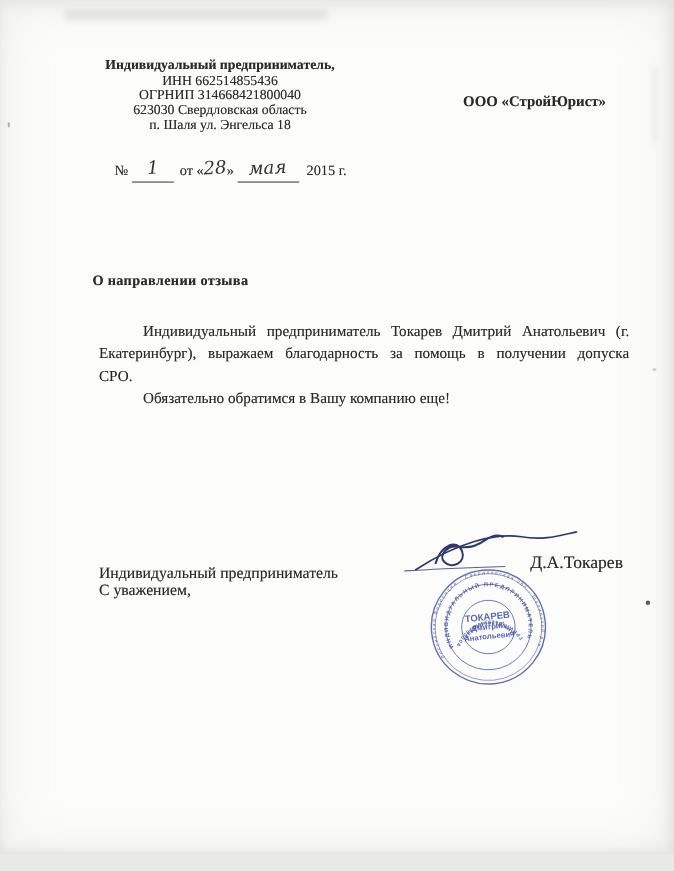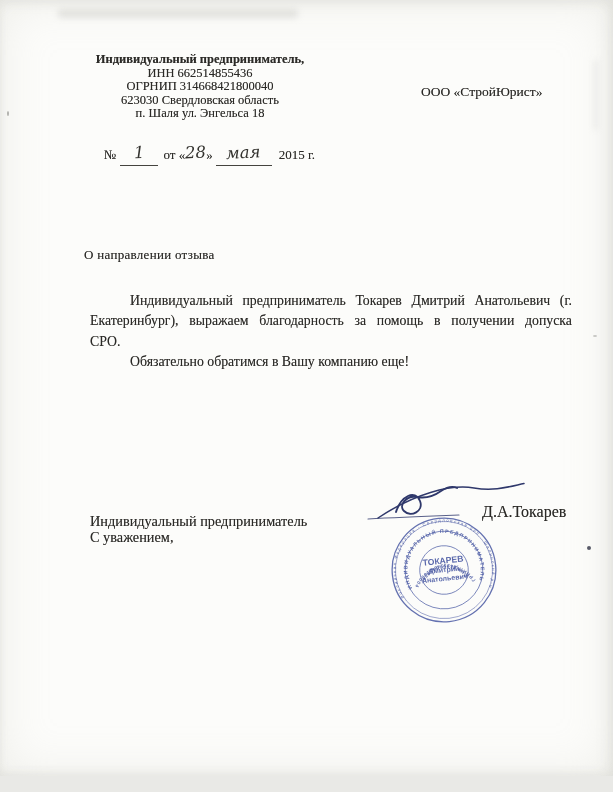--- a/index.html
+++ b/index.html
@@ -12,32 +12,32 @@
                inset 0 -5px 9px rgba(205,205,200,.16);
     font-family:"Liberation Serif","DejaVu Serif",serif;
     color:#2b2a27;
   }
   .t{position:absolute;white-space:nowrap;text-shadow:0 0 .5px rgba(70,68,64,.55);}
   
   .sender{left:88px;top:53px;width:224px;text-align:center;
           font-size:12.5px;line-height:13.5px;white-space:normal;}
   .sender .ln{display:block;}
   .bold{font-weight:bold;}
-  .recipient{left:421px;top:84px;font-size:13.5px;}
+  .recipient{left:421px;top:84px;font-size:13.5px;font-weight:bold;}
   
   .ref-line{left:104px;top:146px;font-size:13px;}
   .blank{display:inline-block;text-align:center;border-bottom:1px solid #45443f;
          height:19px;vertical-align:baseline;}
   .blank.b1{width:38px;margin:0 5px 0 4px;}
   .blank.b2{width:56px;margin:0 7px 0 3px;}
   .hand{font-family:"DejaVu Serif",serif;font-style:italic;font-size:16.5px;
         line-height:1;display:inline-block;color:#34332f;
         transform:rotate(-3deg) translateY(-1px);text-shadow:none;}
   
-  .subject{left:84px;top:247px;font-size:13px;font-weight:normal;letter-spacing:.3px;}
+  .subject{left:84px;top:247px;font-size:13px;font-weight:bold;letter-spacing:.3px;}
   .body-block{left:90px;top:291px;width:482px;font-size:13.8px;line-height:20.3px;
               white-space:normal;}
   .bline{white-space:nowrap;text-align:justify;text-align-last:justify;}
   .bline.indent{text-indent:40px;}
   .bline.plain{text-align:left;text-align-last:left;}
   
   .regards{left:90px;top:481px;font-size:14.3px;margin-top:48px;}
   .signer-title{left:90px;top:513px;font-size:14.3px;}
   .signer-name{left:482px;top:503px;font-size:16px;}
   

